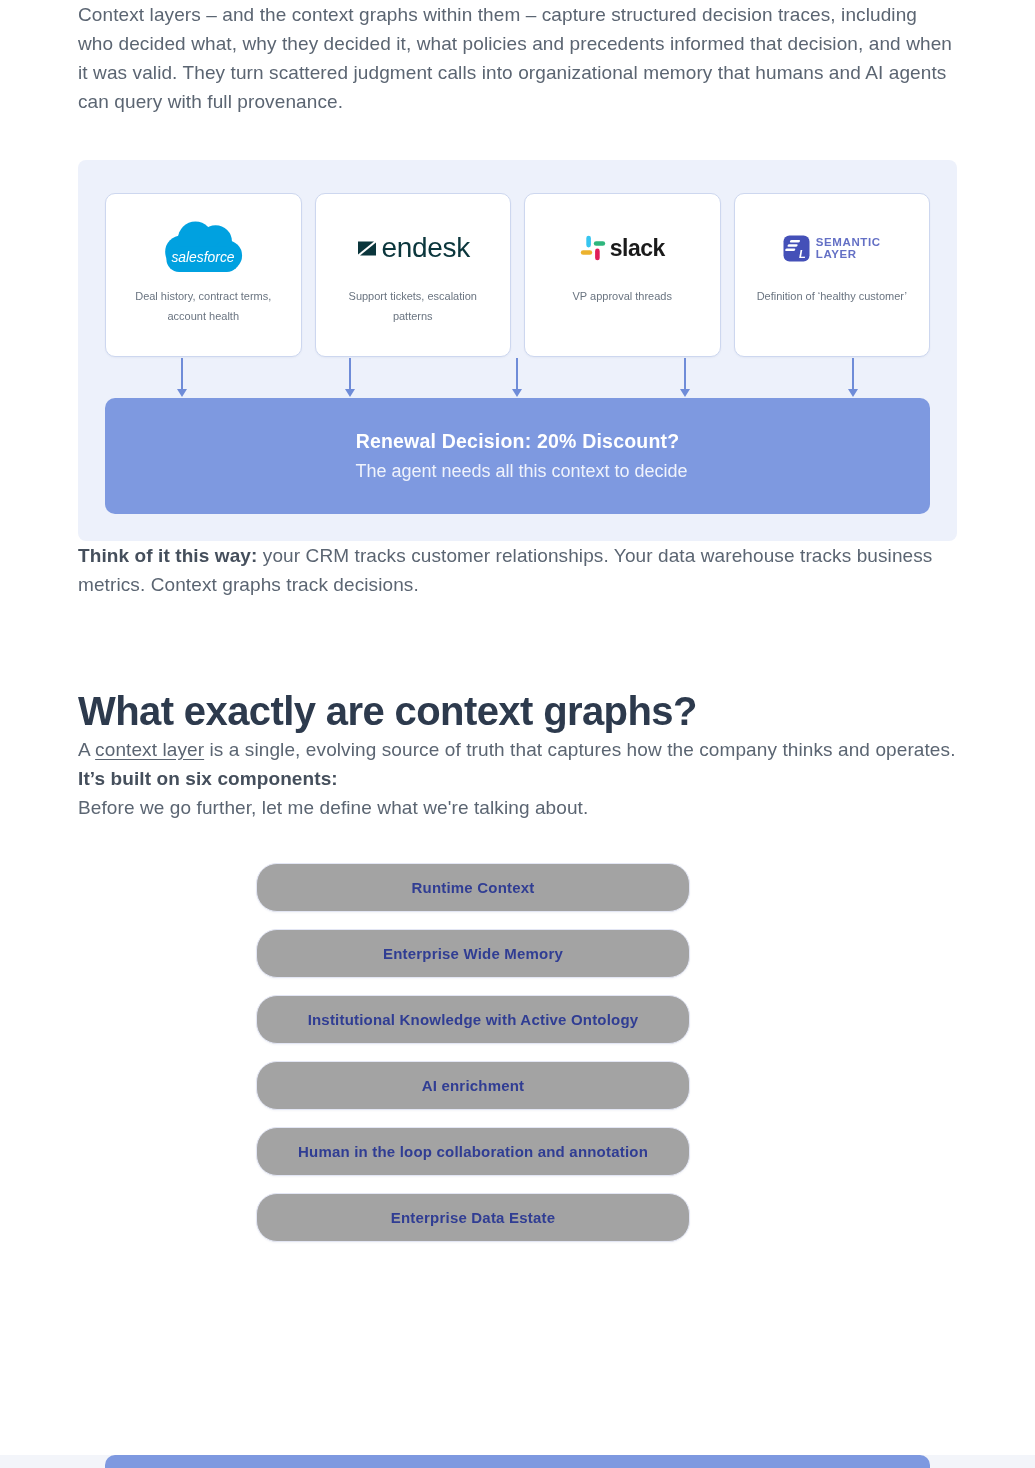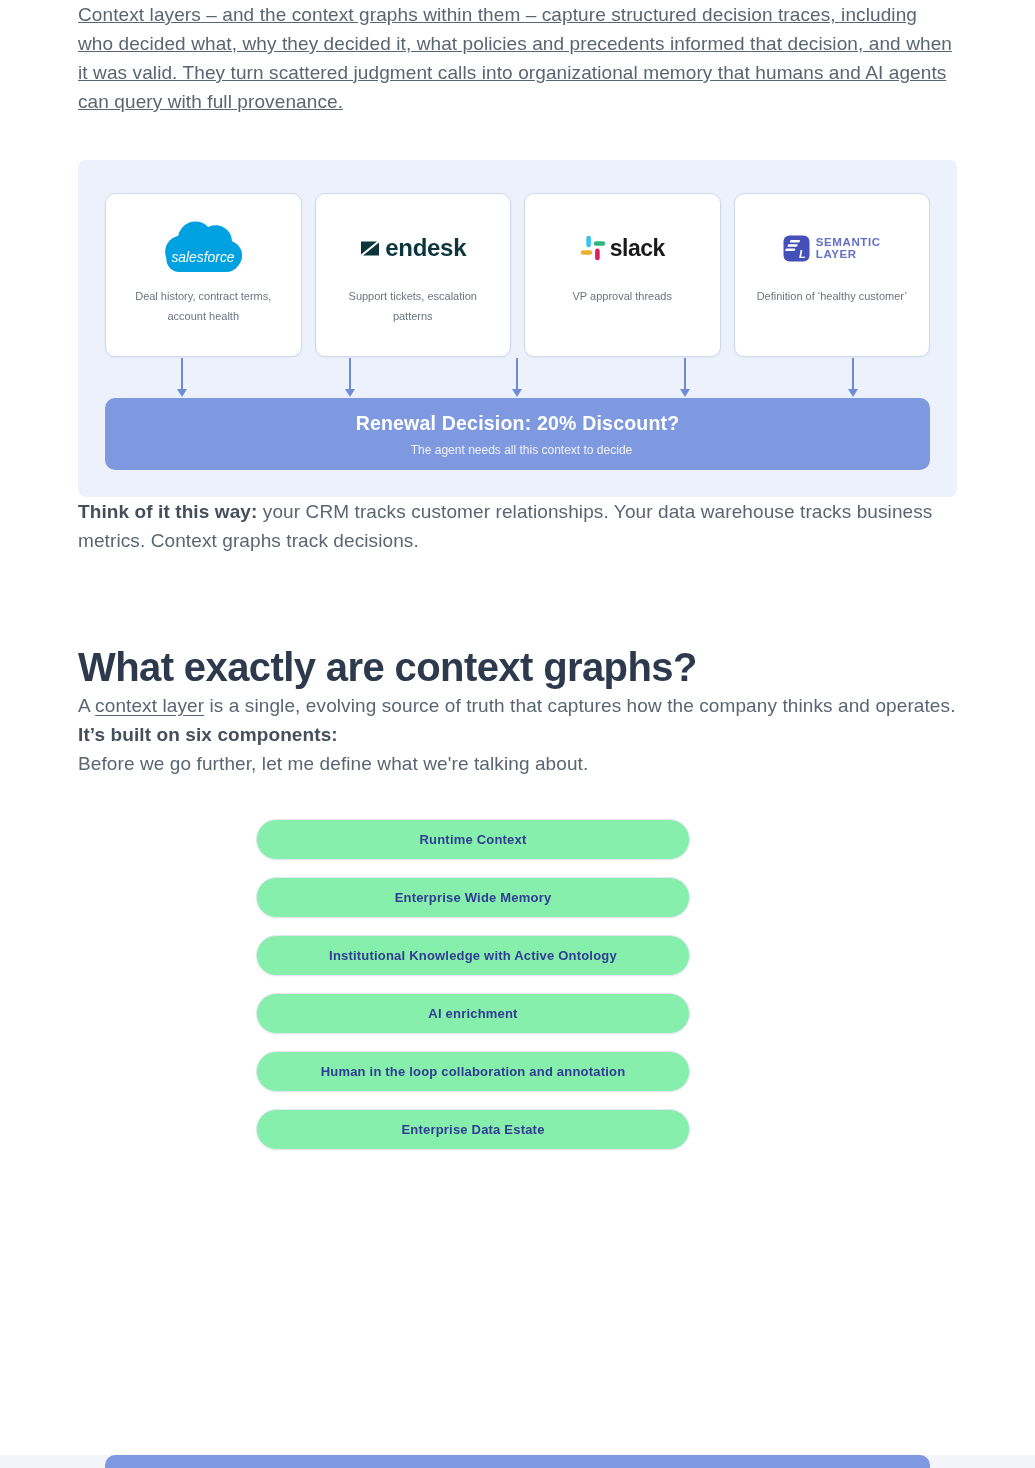--- a/index.html
+++ b/index.html
@@ -8,75 +8,75 @@
     width:1035px; height:1468px; position:relative; overflow:hidden;
     background:#ffffff;
     font-family:"Liberation Sans","DejaVu Sans",sans-serif;
     -webkit-font-smoothing:antialiased;
   }
   .content { padding:0 78px; }
 
   p.body { font-size:19px; line-height:29px; color:#5B6572; margin:0; letter-spacing:0.1px; }
   p.body b, .caption b { color:#454F5C; }
 
-  .intro { margin-top:95px;text-decoration:underline; }
+  .intro { margin-top:95px; }
 
   
   .figure { margin-top:44px; background:#EDF1FB; border-radius:8px; padding:33px 27px 27px; }
   .cards-row { display:flex; gap:13px; }
   .card {
     flex:1; background:#ffffff; border:1px solid #CDD7EF; border-radius:10px;
     height:164px; display:flex; flex-direction:column; align-items:center;
     padding:20px 13px 0; box-shadow:0 1px 2px rgba(40,60,120,0.05);
   }
   .logo-wrap { height:68px; display:flex; align-items:center; justify-content:center; }
   .card-label { font-size:11px; line-height:20px; color:#6A7480; text-align:center; margin-top:4px; }
 
   .brand-row { display:flex; align-items:center; gap:4px; }
-  .zendesk-word { font-size:24px; font-weight:bold; color:#0B363C; letter-spacing:-0.3px; }
+  .zendesk-word { font-size:28px; font-weight:normal; color:#0B363C; letter-spacing:-0.3px; }
   .pagerduty-word { font-size:21px; font-weight:bold; color:#28B14C; letter-spacing:-0.2px; }
   .slack-word { font-size:23px; font-weight:800; color:#1A1A1A; letter-spacing:-0.5px; }
   .sl-text { display:flex; flex-direction:column; line-height:12px; }
   .sl-text span { font-size:11.5px; font-weight:bold; color:#6470C5; letter-spacing:0.6px; }
 
   .arrows-row { display:flex; gap:13px; height:41px; }
   .arrow-cell { flex:1; display:flex; justify-content:center; }
   .arrow { width:2px; height:31px; background:#6F8CD8; margin-top:1px; position:relative; }
   .arrow::after {
     content:""; position:absolute; top:100%; left:-4px;
     border-left:5px solid transparent; border-right:5px solid transparent;
     border-top:8px solid #6F8CD8;
   }
 
   .decision {
-    height:72px; background:#7E99E0; border-radius:10px;
+    height:116px; background:#7E99E0; border-radius:10px;
     display:flex; flex-direction:column; align-items:center; justify-content:center; gap:8px;
   }
   .decision-title { font-size:19.5px; font-weight:bold; color:#ffffff; letter-spacing:0.2px; }
-  .decision-sub { font-size:12px; color:rgba(255,255,255,0.88);margin-left:8px; }
+  .decision-sub { font-size:18px; color:rgba(255,255,255,0.88);margin-left:8px; }
 
   .caption { margin:27px 0 0; text-align:center; font-size:16.5px; line-height:24px; color:#5B6572; }
 
   .think { margin-top:64px; }
 
   h2.heading {
     margin:88px 0 0; font-size:40px; line-height:48px; font-weight:bold;
     color:#2D3A4D; letter-spacing:-0.6px;
   }
 
   .before { margin-top:26px; }
   .define { margin-top:29px; }
   a.inline-link { color:#5B6572; text-decoration:underline; text-underline-offset:3px; cursor:pointer; }
 
   
   .pills { margin:41px 0 0 178px; width:434px; display:flex; flex-direction:column; gap:17px; }
   .pill {
-    height:41px; background:#86efac; border:1.5px solid #E3E6F4; border-radius:21px;
+    height:49px; background:#a3a3a3; border:1.5px solid #E3E6F4; border-radius:21px;
     display:flex; align-items:center; justify-content:center;
-    font-size:13px; font-weight:bold; color:#303D93; letter-spacing:0.2px;
+    font-size:15px; font-weight:bold; color:#303D93; letter-spacing:0.2px;
     box-shadow:0 1px 2px rgba(40,60,120,0.05);
   }
 
   .bottom-band { position:absolute; left:0; right:0; bottom:0; height:13px; background:#F3F5FA; }
   .bottom-strip {
     position:absolute; left:105px; right:105px; bottom:0; height:13px;
     background:#7E99E0; border-radius:10px 10px 0 0;
   }
 </style>
 </head>

